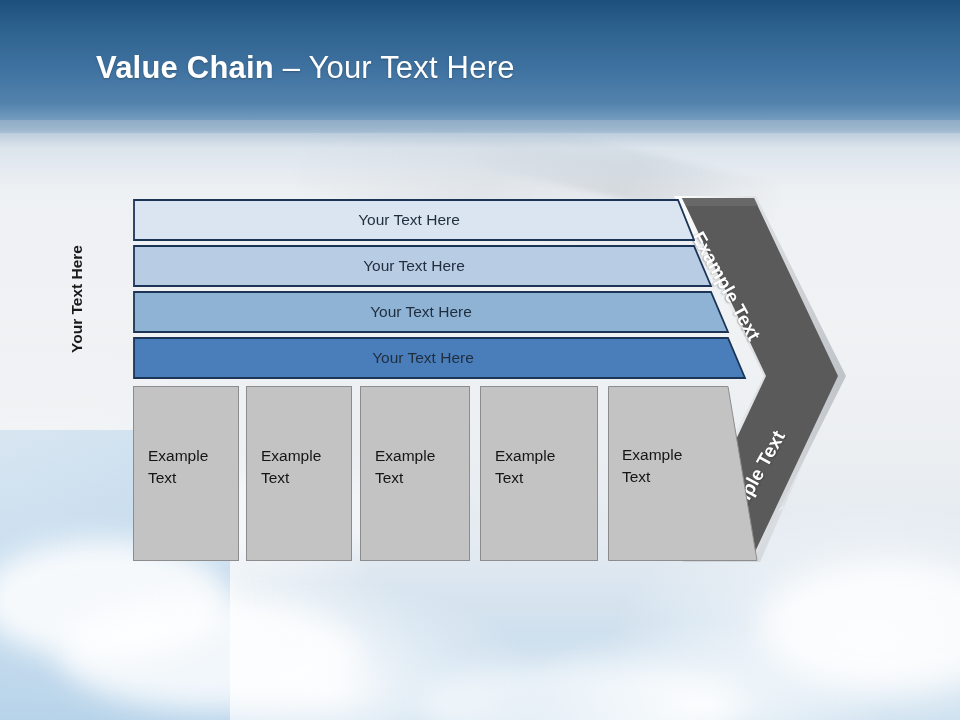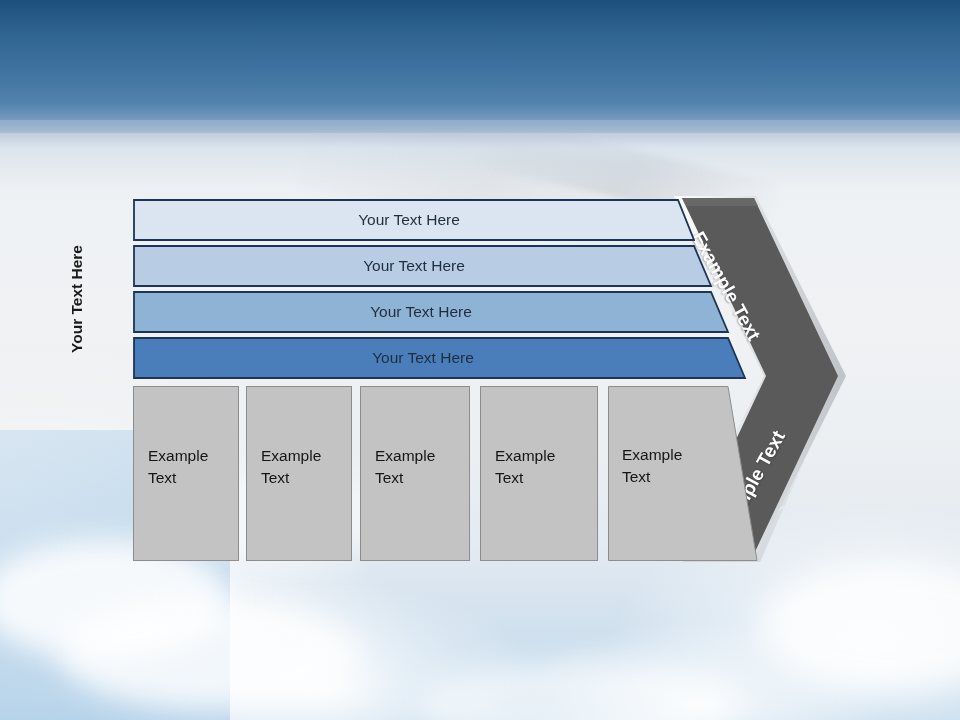--- a/index.html
+++ b/index.html
@@ -105,20 +105,21 @@
   <div class="cloud c1"></div>
   <div class="cloud c2"></div>
   <div class="cloud c3"></div>
   <div class="cloud c4"></div>
   <div class="cloud c5"></div>
   <div class="streak"></div>
   <div class="streak2"></div>
 
   <div class="header"></div>
   <div class="header-fade"></div>
+  <div class="title"><span class="b">Value Chain</span><span class="r"> – Your Text Here</span></div>
 
   <div class="reflect">
     <div class="rbox" style="left:133px;top:4px;width:106px;height:175px;">
       <div class="gtxt"><span>Example</span><br><span>Text</span></div>
     </div>
     <div class="rbox" style="left:246px;top:4px;width:106px;height:175px;">
       <div class="gtxt"><span>Example</span><br><span>Text</span></div>
     </div>
     <div class="rbox" style="left:360px;top:4px;width:110px;height:175px;">
       <div class="gtxt"><span>Example</span><br><span>Text</span></div>

